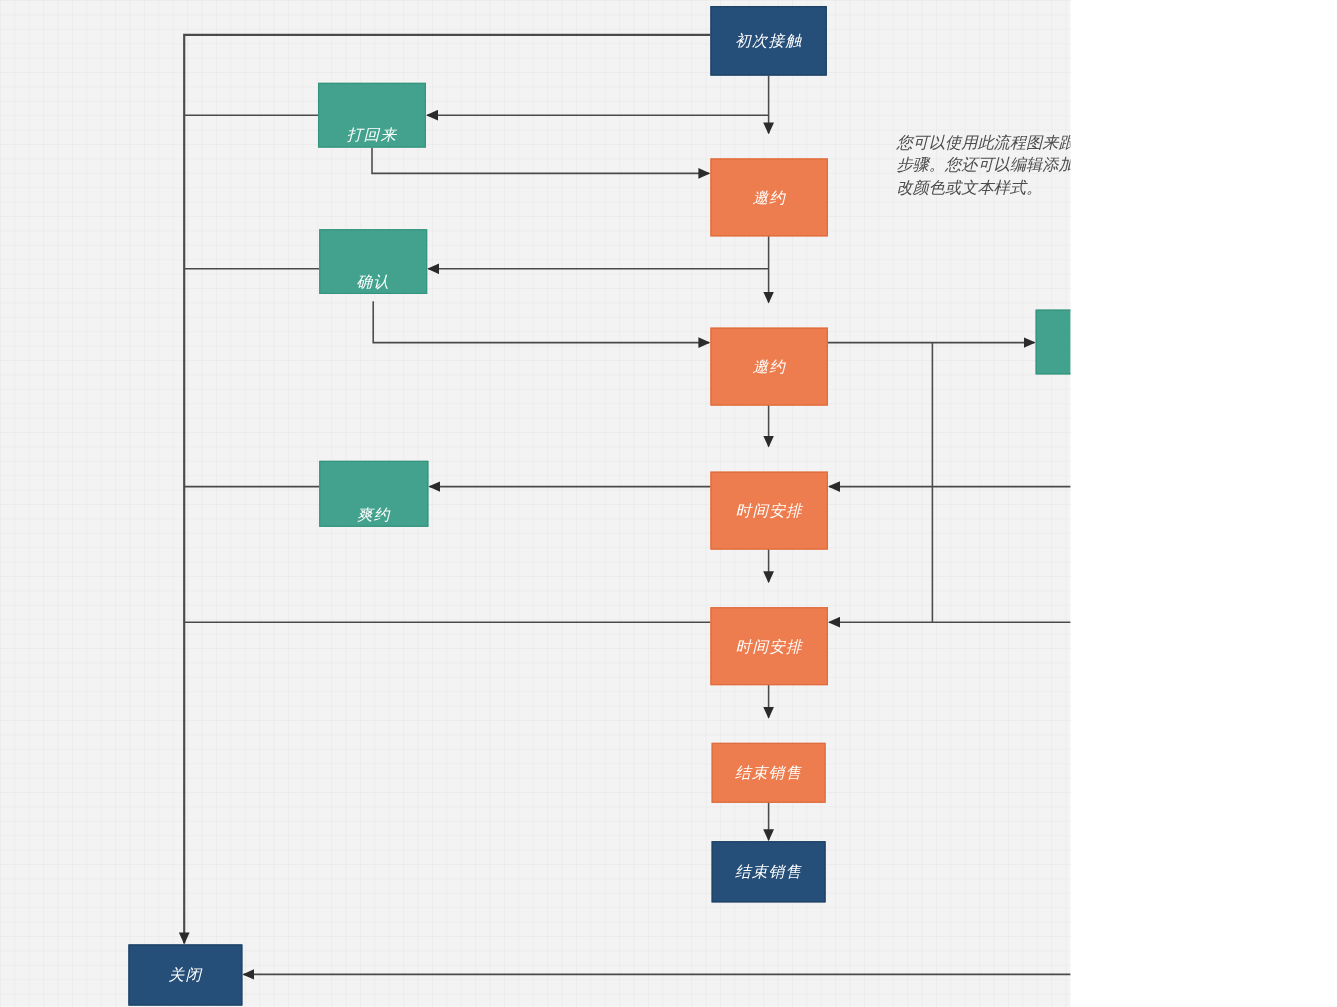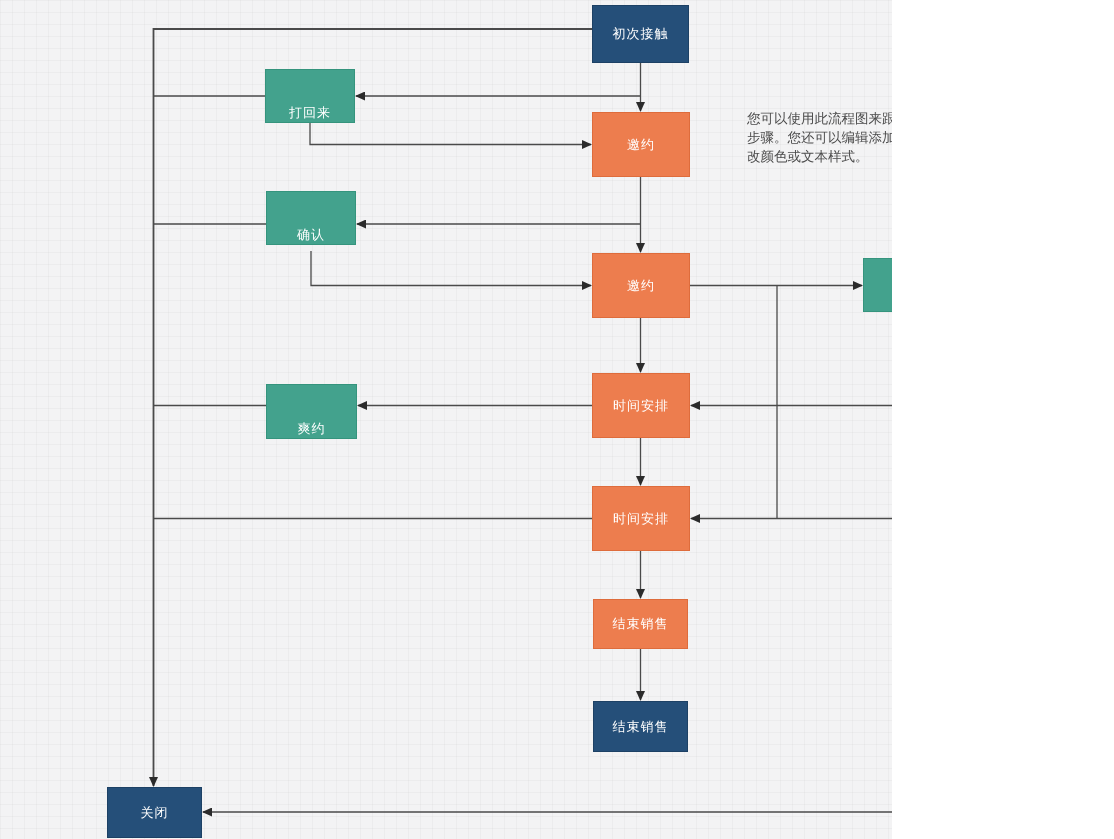--- a/index.html
+++ b/index.html
@@ -4,29 +4,30 @@
 <style>
   html,body{margin:0;padding:0;}
   body{font-family:"Liberation Sans","DejaVu Sans",sans-serif;}
   .canvas{
     position:relative;width:892px;height:839px;overflow:hidden;
     background-color:#f3f3f4;
     background-image:
       linear-gradient(rgba(0,0,0,0.028) 1px, transparent 1px),
       linear-gradient(90deg, rgba(0,0,0,0.028) 1px, transparent 1px);
     background-size:12px 12px;
+    font-style:italic;
   }
   svg.edges{position:absolute;left:0;top:0;}
   .node{
     position:absolute;display:flex;align-items:center;justify-content:center;
     color:#fff;font-size:13px;letter-spacing:1px;box-sizing:border-box;
     text-align:center;user-select:none;
   }
   .node.navy  {background:#254f79;border:1px solid #1d4165;}
-  .node.orange{background:#ed7d4e;border:1px solid #de6c3c;}
+  .node.orange{background:#ed7d4e;border:1px solid #de6c3c;margin-top:20px;}
   .node.teal  {background:#43a28d;border:1px solid #35947d;align-items:flex-end;}
   .diagram-title{
     position:absolute;left:777px;top:50px;font-size:18px;font-weight:bold;
     color:#2d2d2d;white-space:nowrap;letter-spacing:0.5px;
   }
   .diagram-desc{
     position:absolute;left:747px;top:109px;width:266px;
     font-size:13.5px;line-height:19px;color:#4c4c4c;
   }
 </style>

